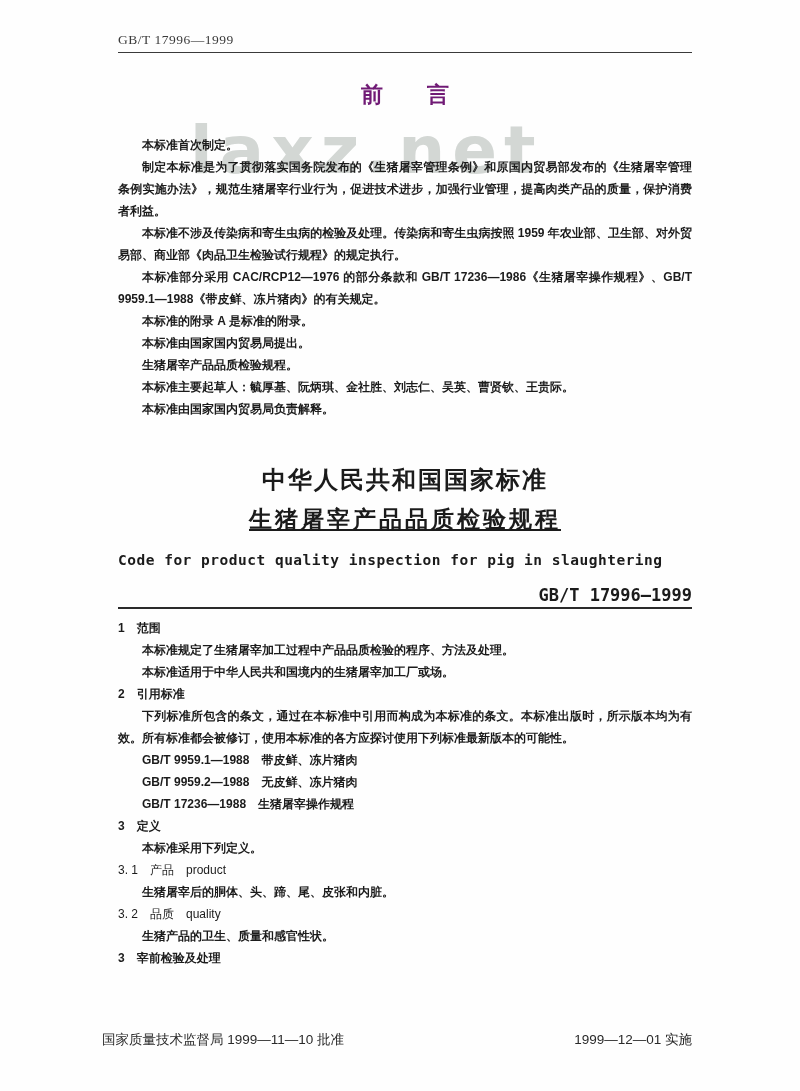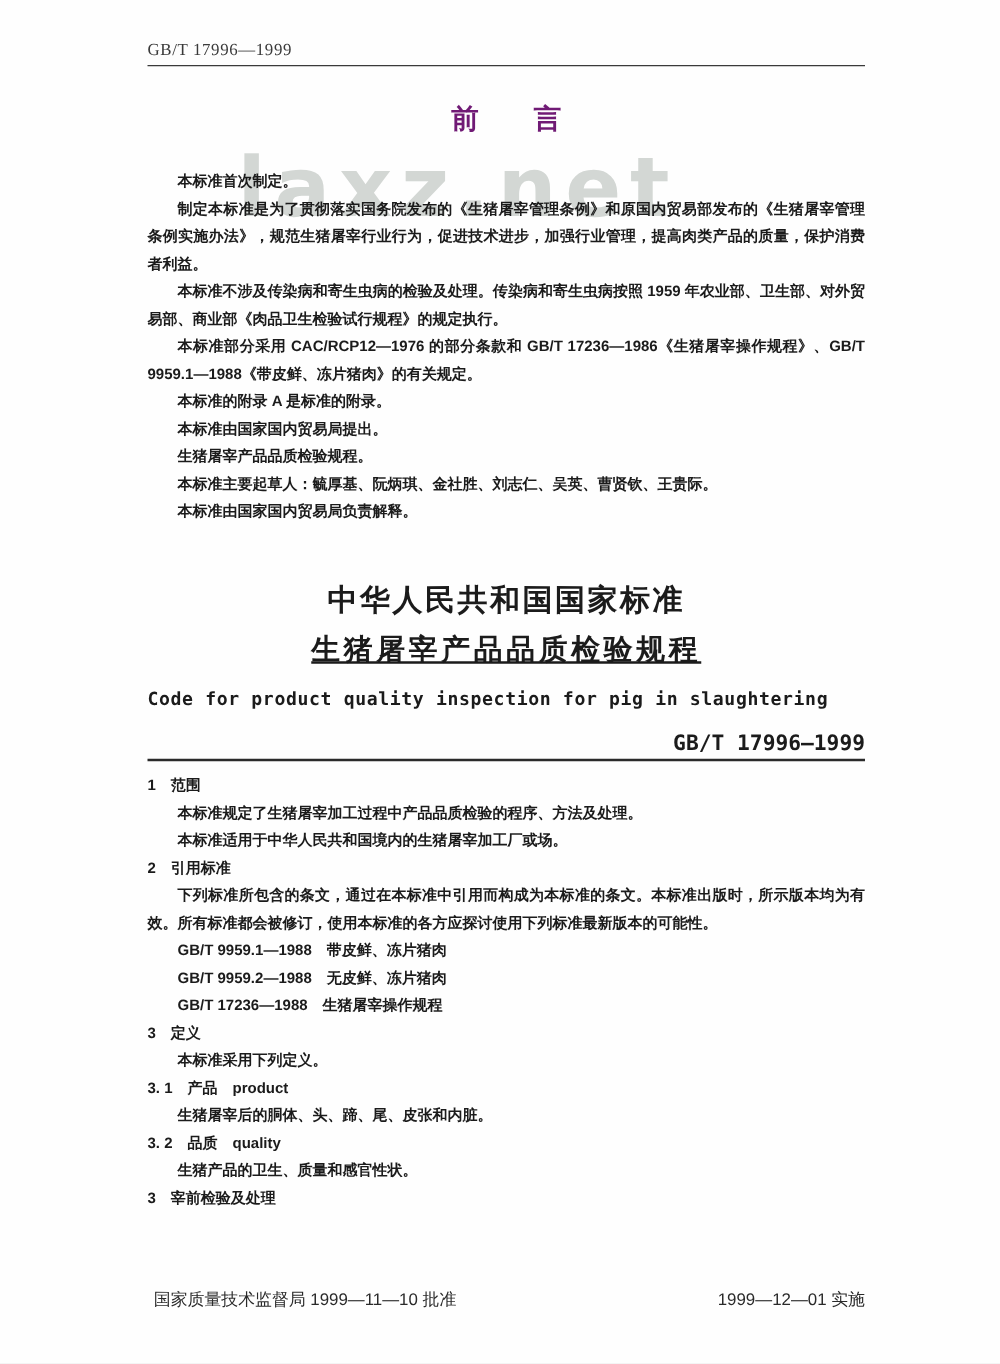--- a/index.html
+++ b/index.html
@@ -47,21 +47,21 @@
     color:#701a75;
   }
   .foreword-body { margin-top:24px; }
   .body-text {
     font-size:12px;
     line-height:22px;
     font-weight:600;
   }
   .para { text-indent:2em; text-align:justify; }
   .sec-heading { font-weight:bold; white-space:pre-wrap; }
-  .sub-heading { font-weight:bold; white-space:pre-wrap; }
+  .sub-heading { font-weight:normal; white-space:pre-wrap; }
   .ref-line { padding-left:2em; white-space:pre-wrap; }
   .title-block { margin-top:44px; }
   .title-cn-1 {
     text-align:center;
     font-size:24px;
     font-weight:bold;
     letter-spacing:2px;
   }
   .title-cn-2 {
     text-align:center;
@@ -87,21 +87,21 @@
     margin-top:17px;
   }
   .title-rule {
     border:none;
     border-bottom:2.5px solid #2a2a2a;
     margin:2px 0 0 0;
   }
   .sections-body { margin-top:8px; }
   .page-footer {
     position:absolute;
-    left:123px; right:108px; top:1031px;
+    left:102px; right:108px; top:1031px;
     display:flex;
     justify-content:space-between;
     font-size:13.5px;
     font-weight:500;
     color:#2a2a2a;
     z-index:1;
   }
 </style>
 </head>
 <body>

